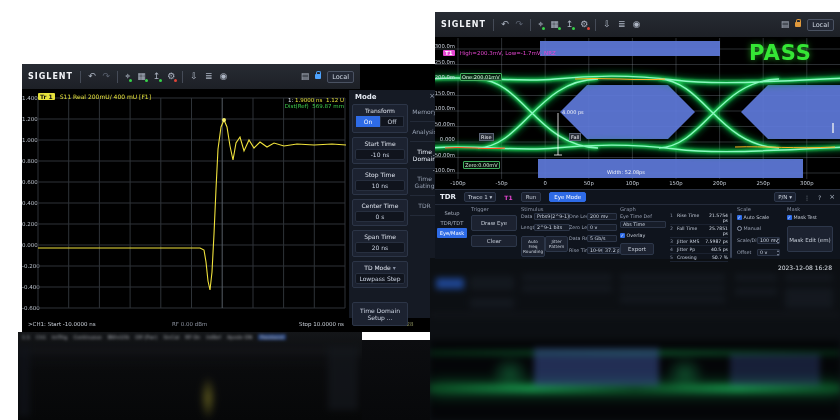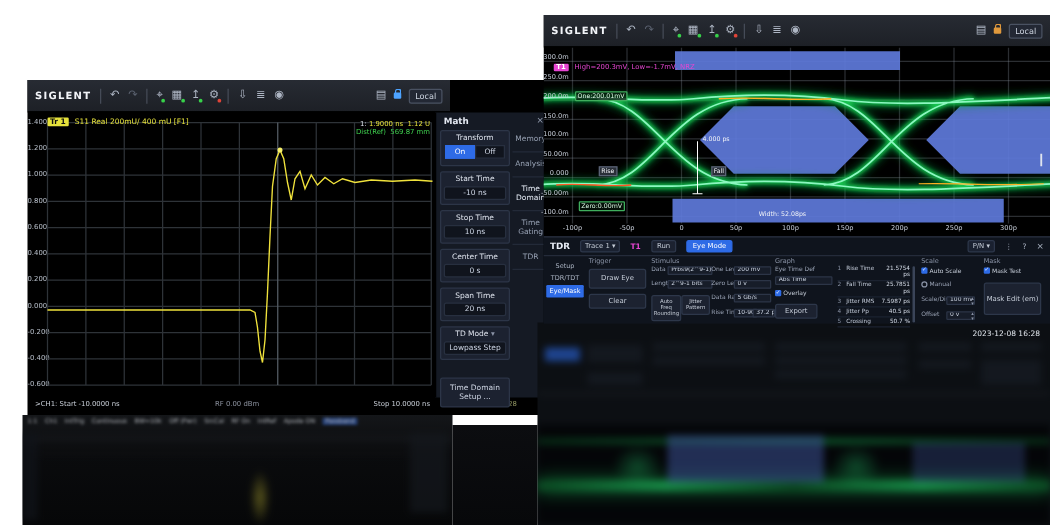--- a/index.html
+++ b/index.html
@@ -136,21 +136,21 @@
     </div>
 
     <div class="abs" style="left:0;top:254px;width:326px;height:14px;font-size:5.5px;color:#c9cfd8;">
       <span class="abs" style="left:6px;top:3px;">&gt;CH1:  Start -10.0000 ns</span>
       <span class="abs" style="left:150px;top:3px;color:#8d93a0;">RF 0.00 dBm</span>
       <span class="abs" style="right:4px;top:3px;">Stop 10.0000 ns</span>
     </div>
     <span class="abs" style="left:342px;top:257px;font-size:5.5px;color:#8d925f;">2023-12-08 16:28</span>
 
     <div class="abs menu" style="left:326px;top:26px;width:90px;height:228px;">
-      <span class="abs menu-title" style="left:6px;top:3px;">Math</span>
+      <span class="abs menu-title" style="left:6px;top:3px;">Mode</span>
       <span class="abs" style="right:4px;top:2px;font-size:7px;color:#97a1b3;">×</span>
 
       <div class="abs" style="left:3px;top:14px;width:56px;">
         <div class="mbtn" style="padding:2px 0;">
           <div class="mlabel">Transform</div>
           <div class="tgl">
             <div class="on">On</div>
             <div>Off</div>
           </div>
         </div>
@@ -254,20 +254,21 @@
           <path d="M300,109 C330,108 360,111 400,109" stroke="#ffb020" stroke-width="1"></path>
         </g>
         <path d="M123,75V117 M119,117H127" stroke="#ffffff" stroke-width="0.8"></path>
         <path d="M398,85V95 M398,150V160" stroke="#dfe4ee" stroke-width="1.5"></path>
       </svg>
 
       <div class="abs" style="left:8px;top:2px;white-space:nowrap;">
         <span style="background:#e646d2;color:#fff;font-size:5.5px;font-weight:bold;padding:0 2px;border-radius:1px;">T1</span>
         <span style="color:#e646d2;font-size:5.5px;">High=200.3mV, Low=-1.7mV, NRZ</span>
       </div>
+      <span class="pass" style="right:28px;top:3px;">PASS</span>
       <span class="etag" style="left:25px;top:35px;">One:200.01mV</span>
       <span class="etag" style="left:28px;top:123px;">Zero:0.00mV</span>
       <span class="wtag" style="left:44px;top:95px;background:#2a2f38;border:1px solid #596274;padding:0 1px;">Rise</span>
       <span class="wtag" style="left:134px;top:95px;background:#2a2f38;border:1px solid #596274;padding:0 1px;">Fall</span>
       <span class="wtag" style="left:127px;top:71px;">4.000 ps</span>
       <span class="wtag" style="left:172px;top:131px;">Width: 52.08ps</span>
       <div class="abs" style="left:2px;top:0;width:18px;height:141px;">
 
       <span class="etick" style="right: 0px; position: absolute; top: 5px;">300.0m</span>
           <span class="etick" style="right: 0px; position: absolute; top: 20.5px;">250.0m</span>

